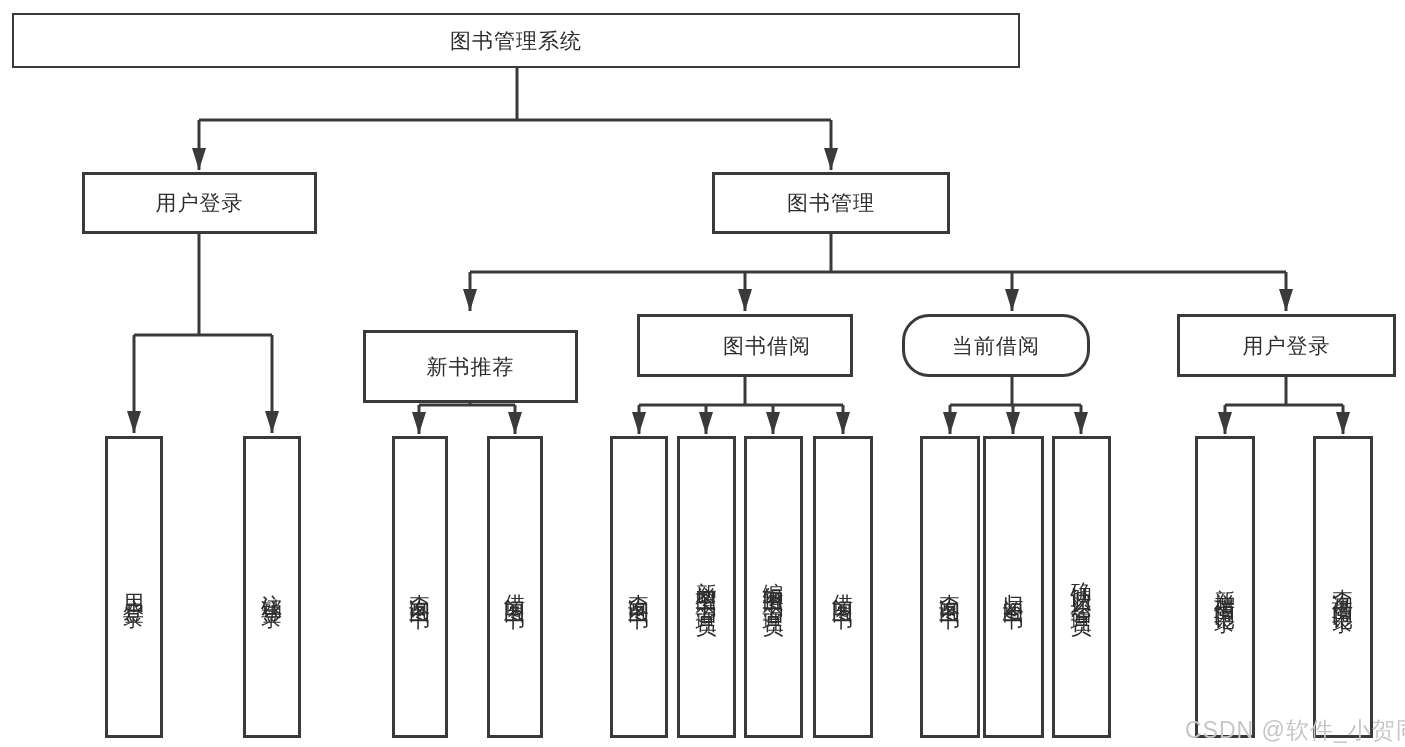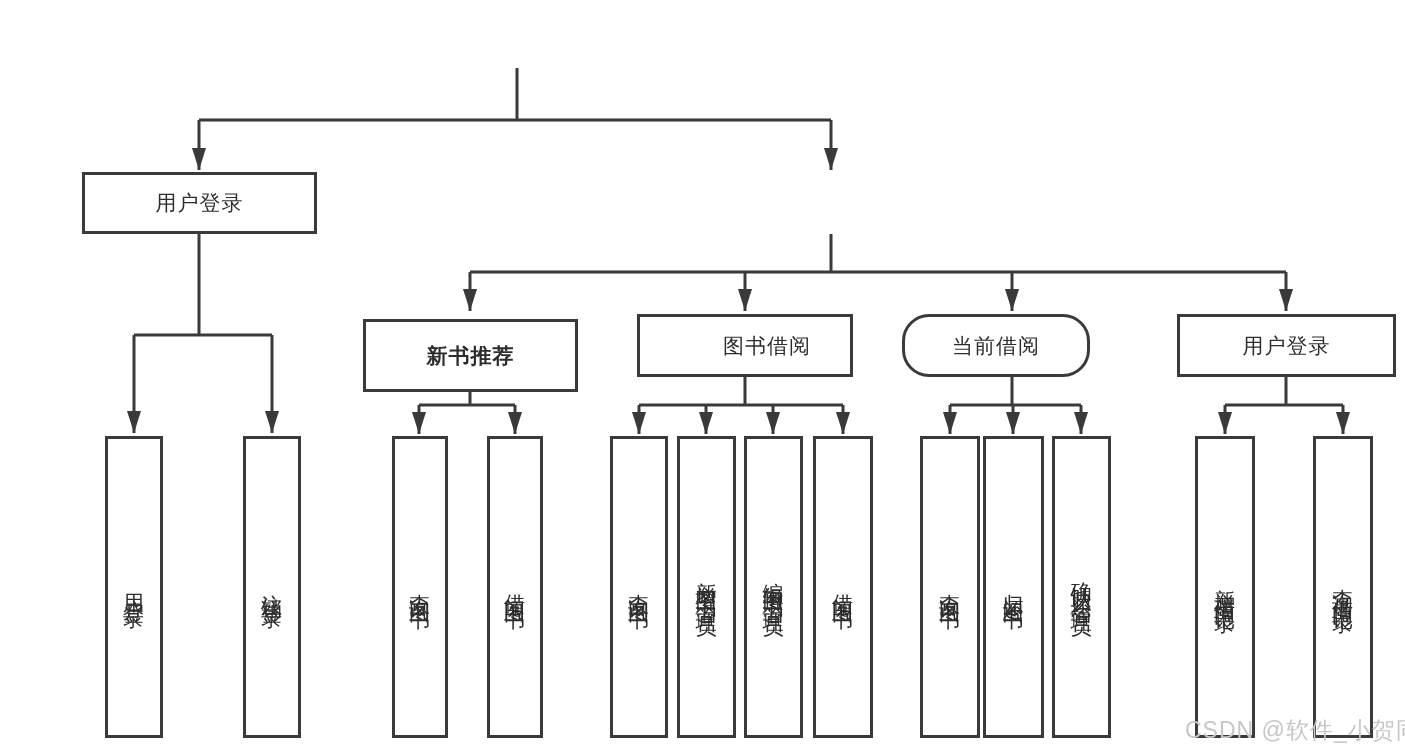--- a/index.html
+++ b/index.html
@@ -101,24 +101,26 @@
     <path d="M706 405 V434" marker-end="url(#arw)"></path>
     <path d="M773 405 V434" marker-end="url(#arw)"></path>
     <path d="M843 405 V434" marker-end="url(#arw)"></path>
     <path d="M950 405 V434" marker-end="url(#arw)"></path>
     <path d="M1013 405 V434" marker-end="url(#arw)"></path>
     <path d="M1081 405 V434" marker-end="url(#arw)"></path>
     <path d="M1225 405 V434" marker-end="url(#arw)"></path>
     <path d="M1343 405 V434" marker-end="url(#arw)"></path>
   </svg>
 
+  <div class="hnode root" style="left:12px;top:13px;width:1008px;height:55px;">图书管理系统</div>
 
   <div class="hnode" style="left:82px;top:172px;width:235px;height:62px;">用户登录</div>
+  <div class="hnode" style="left:712px;top:172px;width:238px;height:62px;">图书管理</div>
 
-  <div class="hnode" style="left:363px;top:319px;width:215px;height:73px;font-weight:bold;">新书推荐</div>
+  <div class="hnode" style="left:363px;top:330px;width:215px;height:73px;">新书推荐</div>
   <div class="hnode" style="left:637px;top:314px;width:216px;height:63px;padding-left:44px;">图书借阅</div>
   <div class="hnode" style="left:902px;top:314px;width:188px;height:63px;border-radius:27px;">当前借阅</div>
   <div class="hnode" style="left:1177px;top:314px;width:219px;height:63px;">用户登录</div>
 
   <div class="vnode" style="left:105px;width:58px;">
     <span class="vtext">用户登录</span>
   </div>
   <div class="vnode" style="left:243px;width:58px;">
     <span class="vtext">注销登录</span>
   </div>

